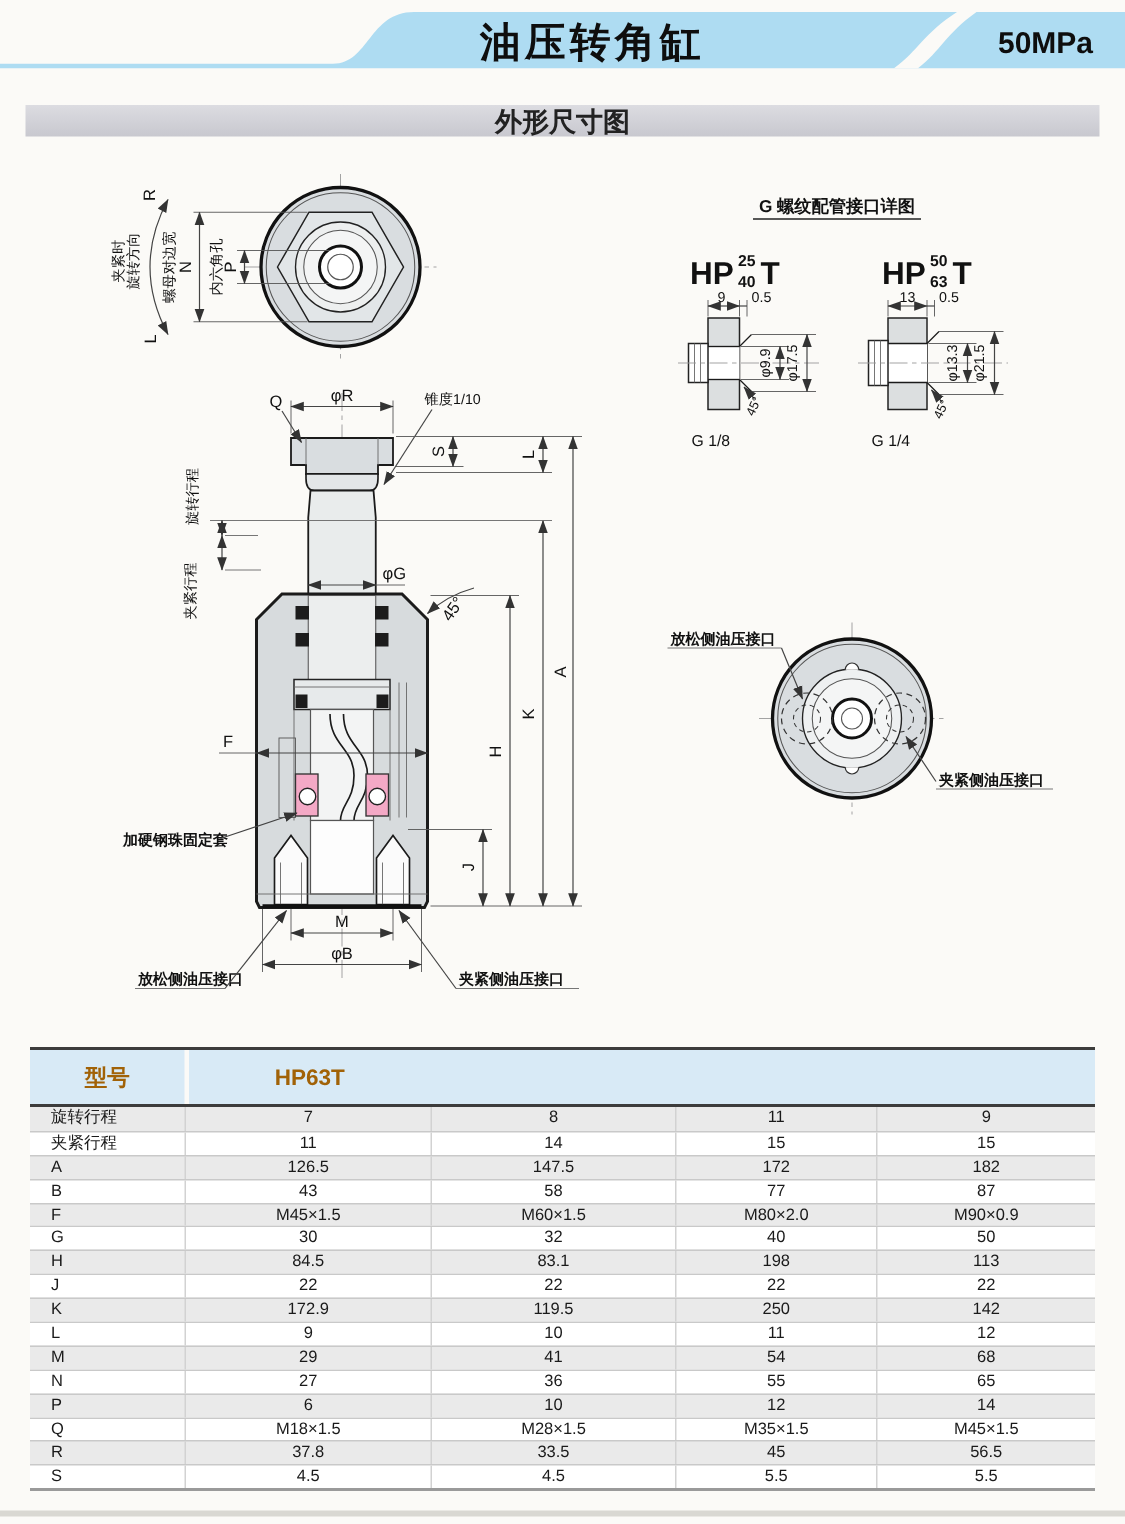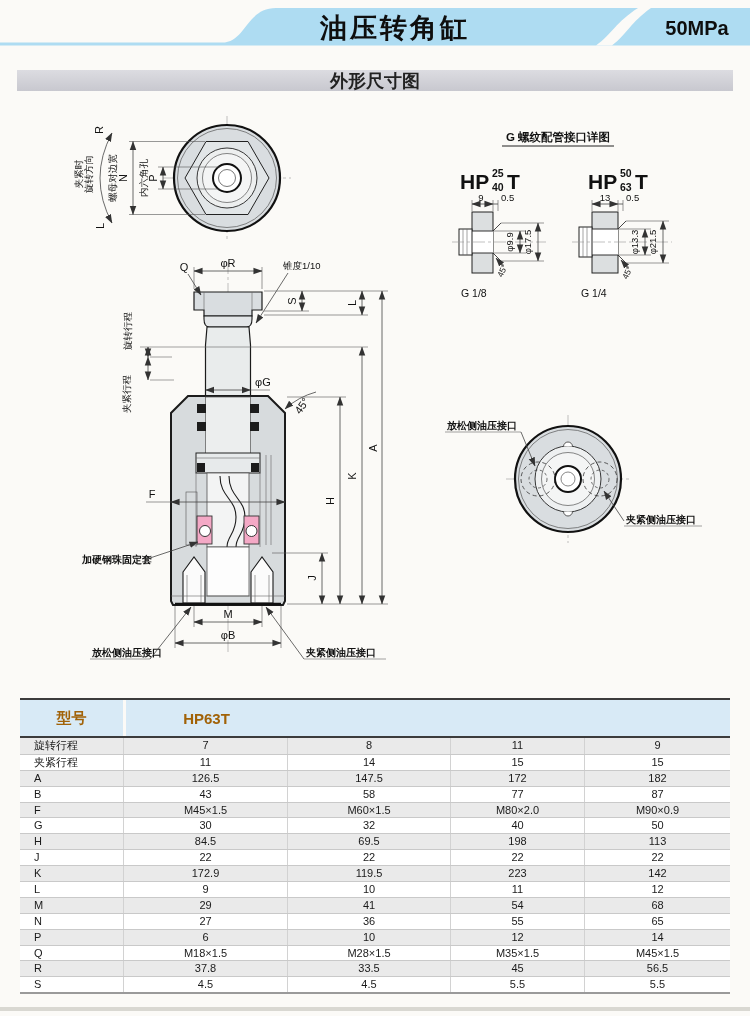--- a/index.html
+++ b/index.html
@@ -356,36 +356,36 @@
         <div class="trow">
           <div class="cell label">G</div>
           <div class="cell val">30</div>
           <div class="cell val">32</div>
           <div class="cell val">40</div>
           <div class="cell val">50</div>
         </div>
         <div class="trow">
           <div class="cell label">H</div>
           <div class="cell val">84.5</div>
-          <div class="cell val">69.5</div>
+          <div class="cell val">83.1</div>
           <div class="cell val">198</div>
           <div class="cell val">113</div>
         </div>
         <div class="trow">
           <div class="cell label">J</div>
           <div class="cell val">22</div>
           <div class="cell val">22</div>
           <div class="cell val">22</div>
           <div class="cell val">22</div>
         </div>
         <div class="trow">
           <div class="cell label">K</div>
           <div class="cell val">172.9</div>
           <div class="cell val">119.5</div>
-          <div class="cell val">223</div>
+          <div class="cell val">250</div>
           <div class="cell val">142</div>
         </div>
         <div class="trow">
           <div class="cell label">L</div>
           <div class="cell val">9</div>
           <div class="cell val">10</div>
           <div class="cell val">11</div>
           <div class="cell val">12</div>
         </div>
         <div class="trow">

